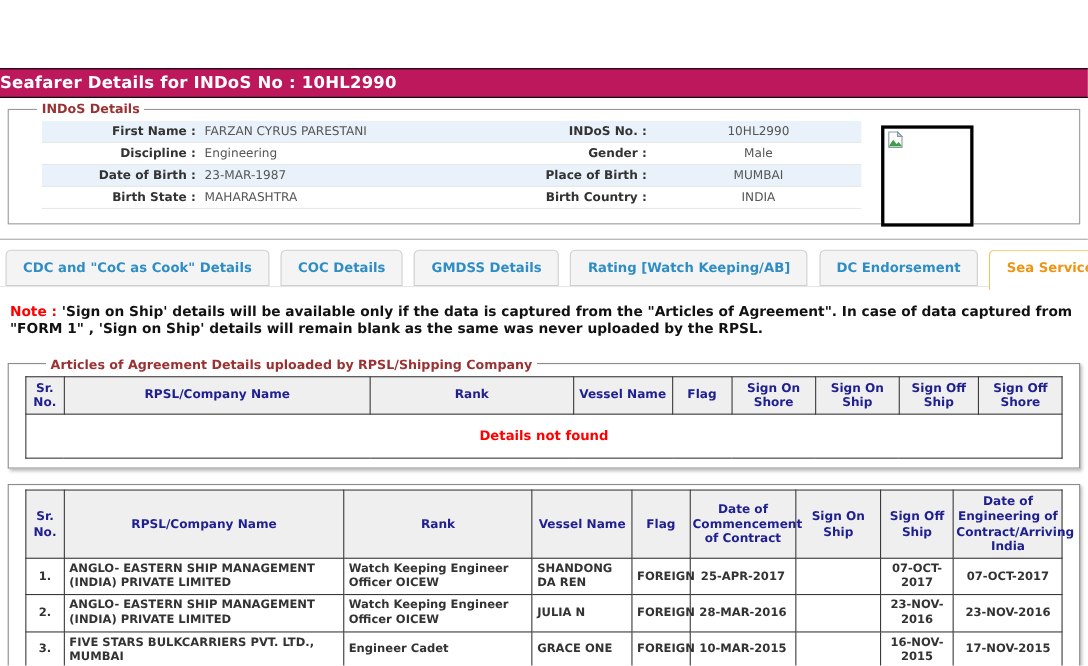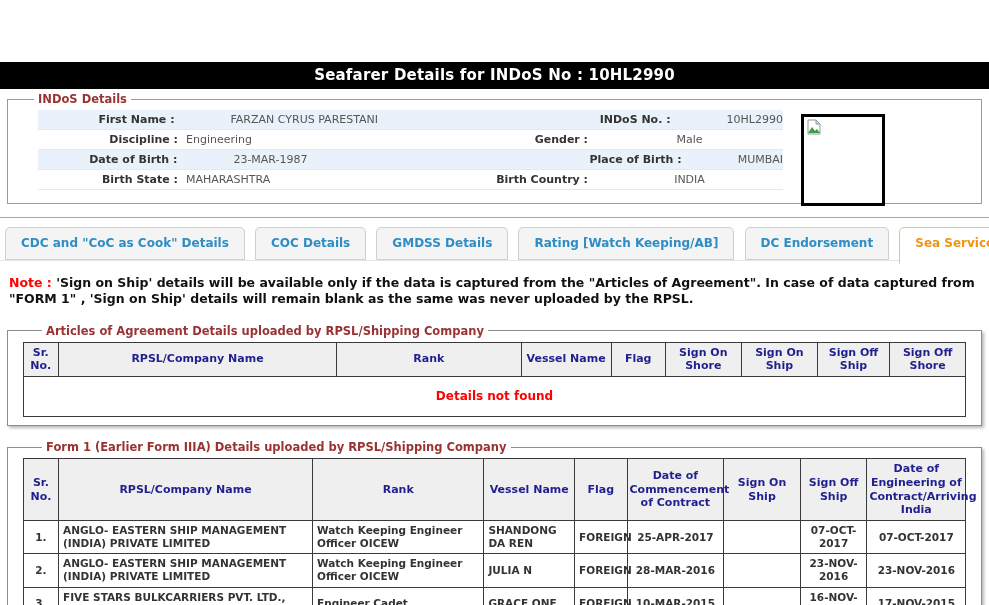--- a/index.html
+++ b/index.html
@@ -5,27 +5,27 @@
   * { box-sizing: border-box; margin: 0; padding: 0; }
   html, body {
     width: 989px; height: 605px;
     background: #ffffff;
     font-family: "DejaVu Sans", "Liberation Sans", sans-serif;
     overflow: hidden;
   }
   
   .top-spacer { height: 62px; }
   .title-bar {
-    background: #000000;
+    background: #be185d;
     border-top: 1px solid #000;
     border-bottom: 1px solid #000;
     color: #fff;
     font-weight: bold;
     font-size: 15px;
-    text-align: center;
+    text-align: left;
     padding: 3px 0 4px 0;
     letter-spacing: 0.2px;
   }
   
   fieldset {
     border: 1px solid #9a9a9a;
     margin: 3px 7px 0 7px;
     padding: 4px 24px 8px 8px;
   }
   legend {
@@ -37,21 +37,21 @@
   }
   .indos-fieldset { position: relative; min-height: 112px; }
   .field-rows { margin-left: 22px; width: 745px; }
   .field-row {
     display: flex;
     align-items: center;
     height: 20px;
     border-bottom: 1px solid #e8e8e8;
     font-size: 11px;
   }
-  .field-row.stripe { background: #e9f2fa; gap: 48px; }
+  .field-row.stripe { background: #e9f2fa; }
   .f-label { font-weight: bold; color: #333; text-align: right; }
   .f-value { color: #555; padding-left: 8px; }
   .l-label { width: 140px; }
   .l-value { width: 290px; }
   .r-label { width: 120px; }
   .r-value { flex: 1; text-align: center; }
   .photo-box {
     position: absolute;
     top: 8px;
     right: 96px;
@@ -231,21 +231,20 @@
       <th>Sign Off Shore</th>
     </tr>
     <tr class="empty-row">
       <td colspan="9">Details not found</td>
     </tr>
   </tbody>
     </table>
 </fieldset>
 
 <fieldset class="table-fieldset" style="margin-top:14px;">
-  <legend>Form 1 (Earlier Form IIIA) Details uploaded by RPSL/Shipping Company</legend>
   <table>
     <colgroup>
       <col style="width:35px">
         <col style="width:252px">
         <col style="width:170px">
         <col style="width:90px">
       <col style="width:52px">
         <col style="width:96px">
         <col style="width:76px">
         <col style="width:66px">

